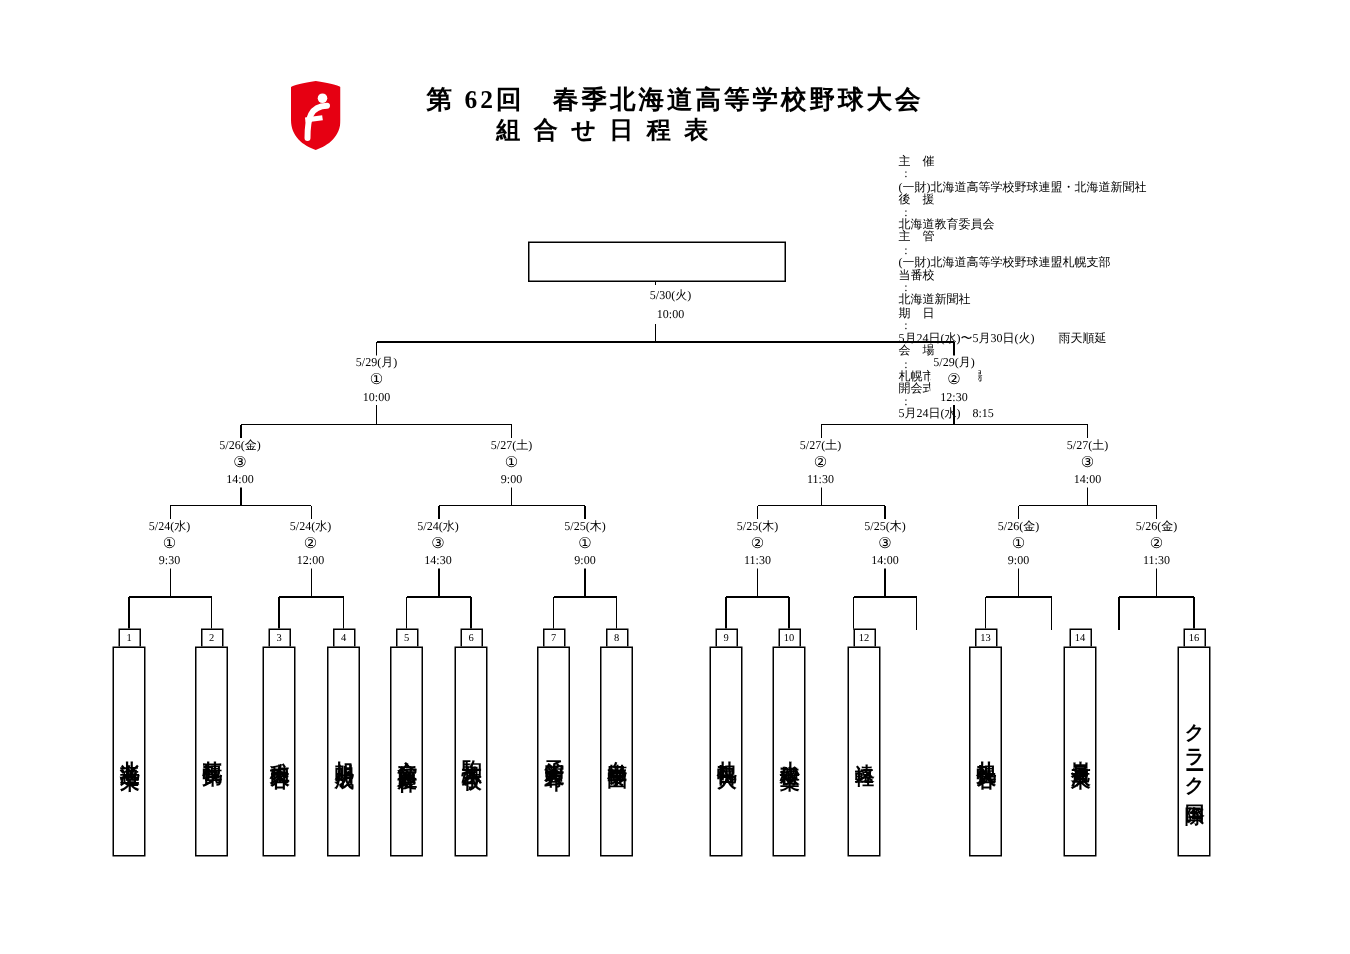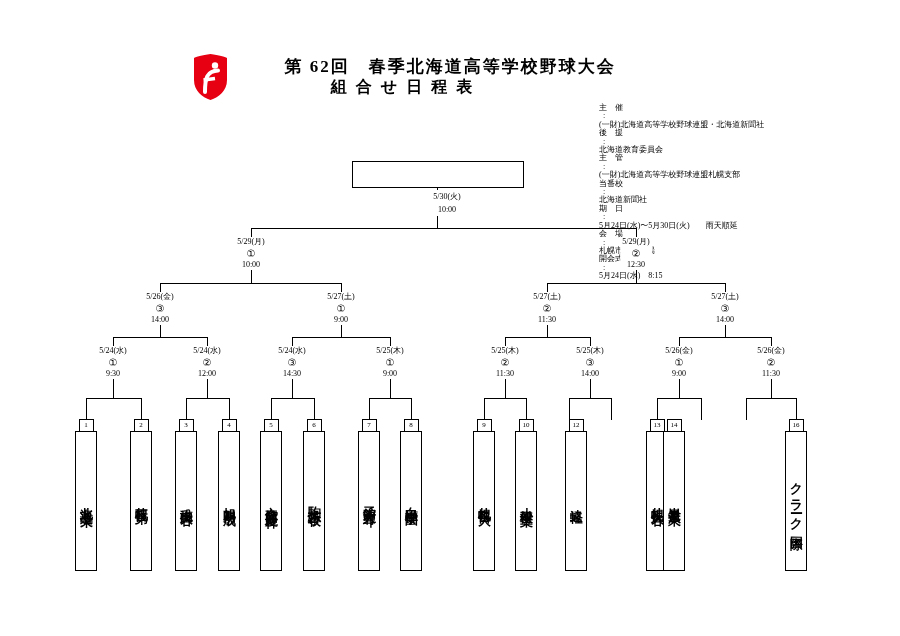--- a/index.html
+++ b/index.html
@@ -264,21 +264,21 @@
       <div class="tname">小樽双葉</div>
     </div>
   <div class="team" style="left:576px">
       <div class="seed">12</div>
       <div class="tname">遠軽</div>
     </div>
   <div class="team" style="left:657px">
       <div class="seed">13</div>
       <div class="tname">札幌大谷</div>
     </div>
-  <div class="team" style="left:674px">
+  <div class="team" style="left:720px">
       <div class="seed">14</div>
       <div class="tname">岩見沢東</div>
     </div>
   <div class="team" style="left:796px">
       <div class="seed">16</div>
       <div class="tname">クラーク国際</div>
     </div>
 
 </div>
 

